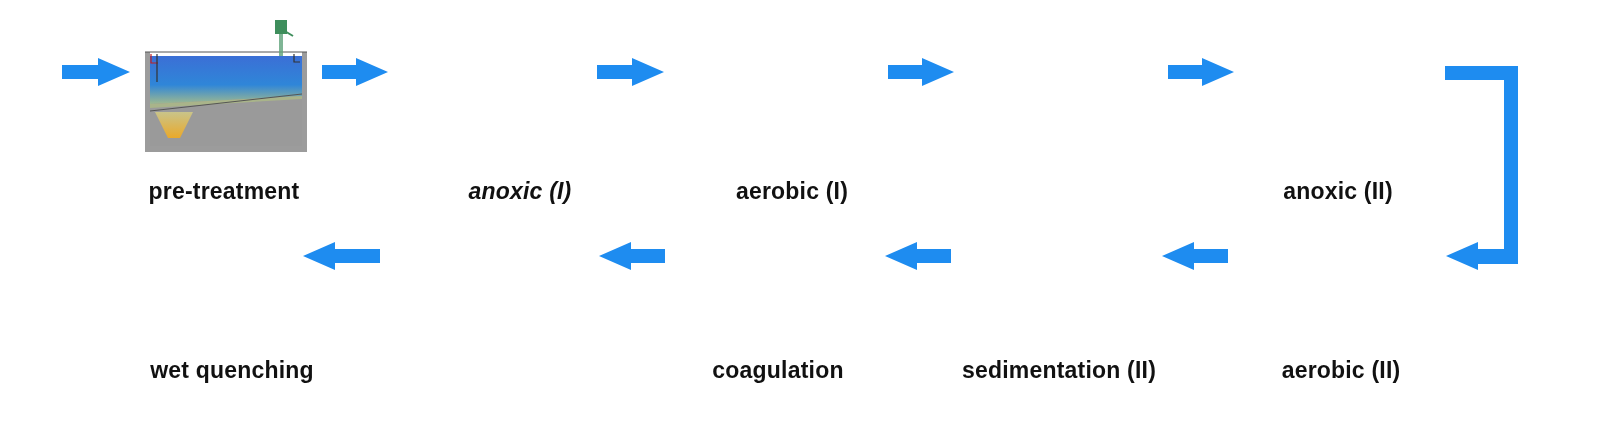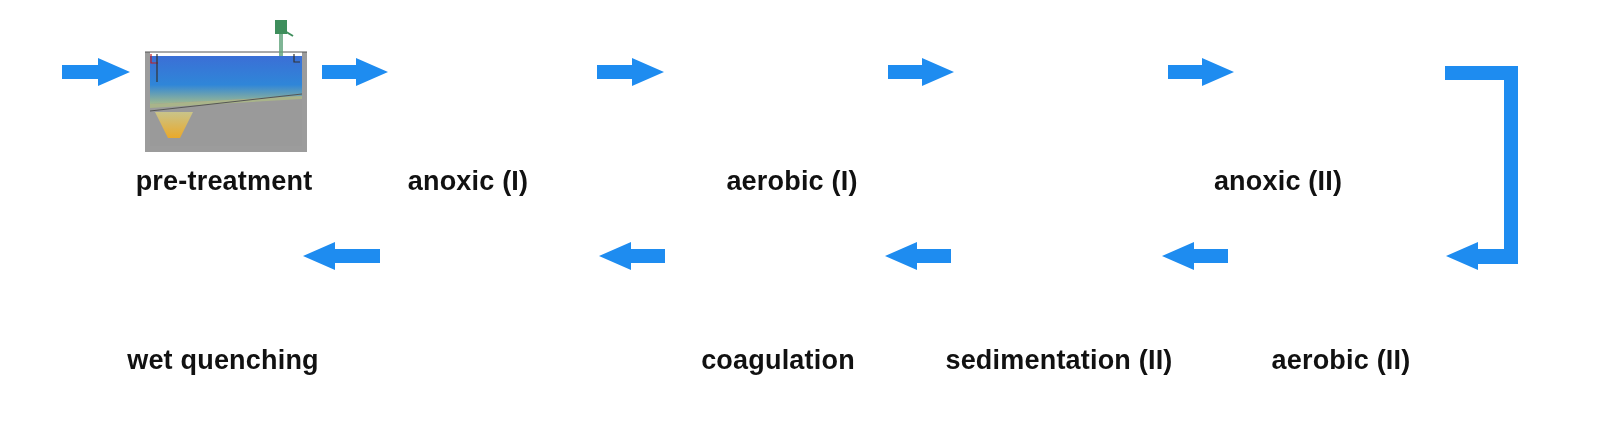--- a/index.html
+++ b/index.html
@@ -1,18 +1,18 @@
 <!DOCTYPE html>
 <html><head>
 <meta charset="utf-8">
 <style>
   html, body { margin:0; padding:0; background:#ffffff; }
   body { width:1621px; height:435px; position:relative; overflow:hidden; font-family:"Liberation Sans", sans-serif; }
   .stage { position:absolute; left:0; top:0; width:1621px; height:435px; }
-  .label { position:absolute; font-family:"Liberation Sans", sans-serif; font-weight:bold; font-size:27px; color:#111; white-space:nowrap; transform:translateX(-50%); letter-spacing:0.2px; }
+  .label { position:absolute; font-family:"Liberation Sans", sans-serif; font-weight:bold; font-size:23px; color:#111; white-space:nowrap; transform:translateX(-50%); letter-spacing:0.2px;margin-top:12px; }
   svg { position:absolute; left:0; top:0; }
 </style>
 </head>
 <body>
 
 <div class="stage">
 <svg width="1621" height="435" viewBox="0 0 1621 435">
   <defs>
     <linearGradient id="gWater" x1="0" y1="0" x2="0" y2="1">
       <stop offset="0" stop-color="#3b6fd6"></stop>
@@ -269,20 +269,20 @@
     <g>
       <path d="M206,280 Q210,258 219,246 Q216,262 225,266 Q228,254 232,246 Q238,262 246,270 Q250,264 249,256 Q260,268 258,280 Z" fill="url(#gFire)">
       <path d="M188,280 Q190,268 196,264 Q197,272 202,274 Q204,268 207,266 Q208,276 210,280 Z" fill="url(#gFire)">
       <path d="M248,280 Q252,270 258,266 Q258,272 262,272 Q264,266 262,262 Q268,272 266,280 Z" fill="url(#gFire)">
     </path></path></path></g>
   </rect></rect></line></rect></rect></rect></g>
 
 
 
 <span class="label" style="left:224px; top:166px;">pre-treatment</span>
-<span class="label" style="left:468px; top:166px;">anoxic (I)</span>
+<span class="label" style="left:520px; top:166px;font-style:italic;">anoxic (I)</span>
 <span class="label" style="left:792px; top:166px;">aerobic (I)</span>
-<span class="label" style="left:1278px; top:166px;">anoxic (II)</span>
+<span class="label" style="left:1338px; top:166px;">anoxic (II)</span>
 <span class="label" style="left:1341px; top:345px;text-align:center;">aerobic (II)</span>
 <span class="label" style="left:1059px; top:345px;">sedimentation (II)</span>
 <span class="label" style="left:778px; top:345px;">coagulation</span>
-<span class="label" style="left:223px; top:345px;text-align:right;">wet quenching</span>
+<span class="label" style="left:232px; top:345px;text-align:right;">wet quenching</span>
 </div>
 
 </body></html>

